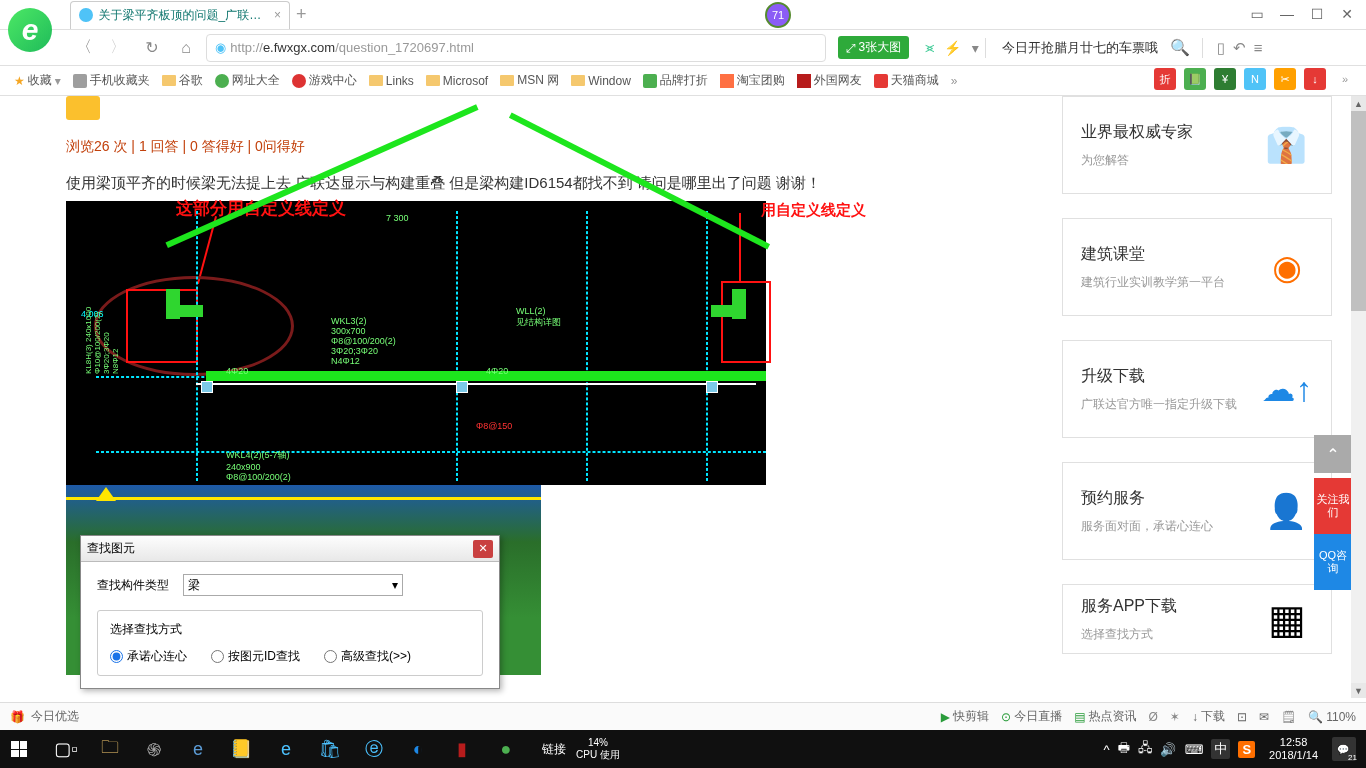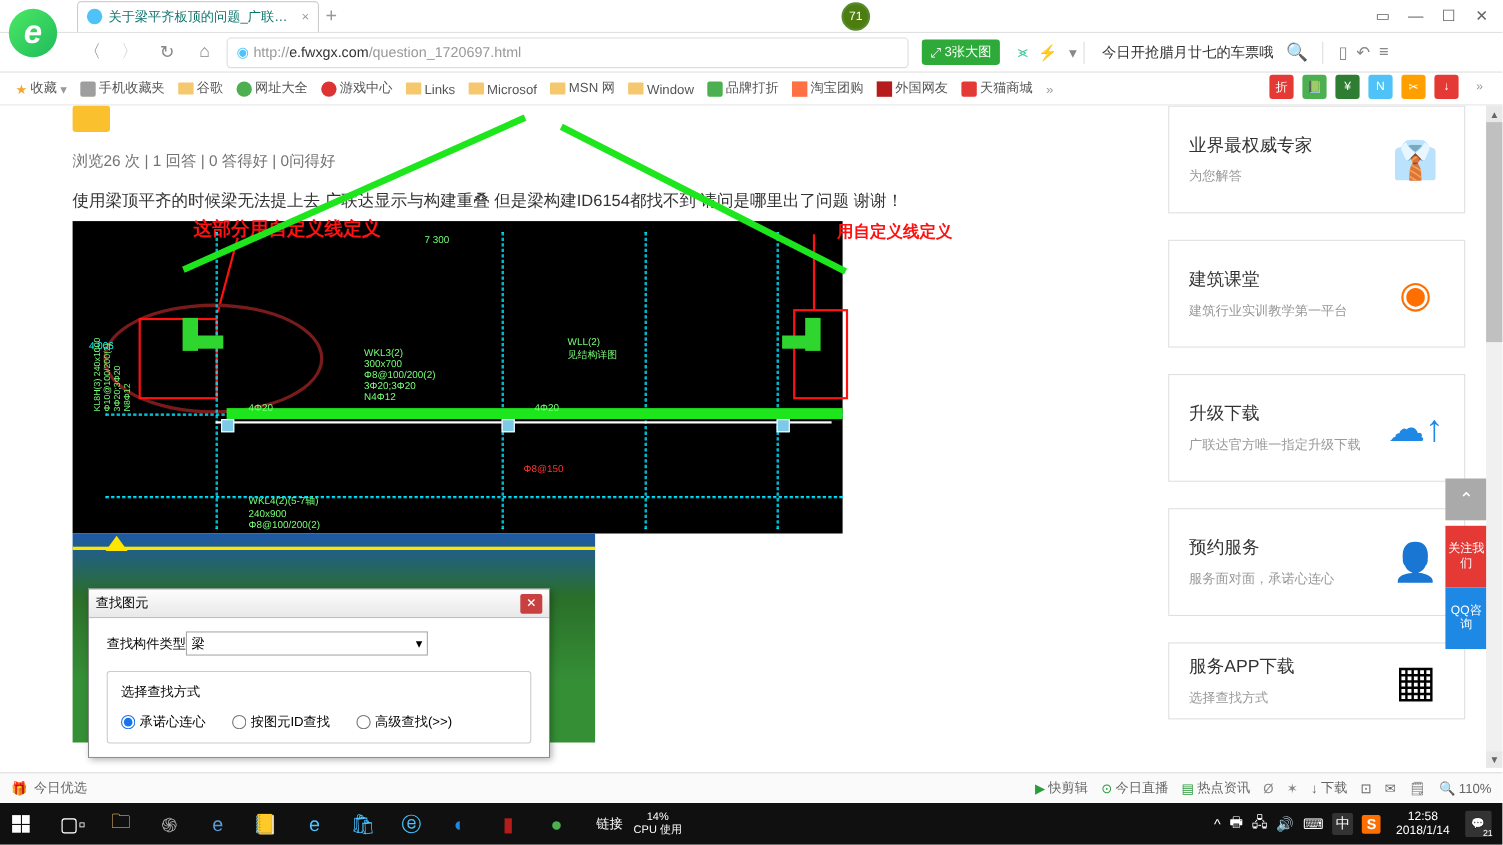--- a/index.html
+++ b/index.html
@@ -7,21 +7,21 @@
 
 
 .titlebar { height: 30px; background: #fff; display: flex; align-items: center; border-bottom: 1px solid #e0e0e0; }
 .logo { width: 60px; height: 60px; display: flex; align-items: center; justify-content: center; position: absolute; left: 0; top: 0; z-index: 10; }
 .logo-circle { width: 44px; height: 44px; border-radius: 50%; background: linear-gradient(135deg, #4ce865, #1fbb5a); display: flex; align-items: center; justify-content: center; color: #fff; font-size: 30px; font-weight: bold; font-style: italic; }
 .tab { margin-left: 70px; height: 28px; background: #fff; border: 1px solid #ccc; border-bottom: none; border-radius: 4px 4px 0 0; display: flex; align-items: center; padding: 0 8px; gap: 6px; font-size: 12px; max-width: 220px; }
 .tab-icon { width: 14px; height: 14px; border-radius: 50%; background: #4fc3f7; display: inline-block; }
 .tab-title { white-space: nowrap; overflow: hidden; text-overflow: ellipsis; color: #0f766e; }
 .tab-close { color: #999; cursor: pointer; }
 .newtab { margin-left: 6px; color: #999; font-size: 18px; cursor: pointer; }
-.winbadge { position: absolute; left: 765px; top: 2px; width: 26px; height: 26px; border-radius: 50%; background: #4d7c0f; color: #fff; font-size: 11px; display: flex; align-items: center; justify-content: center; border: 2px solid #558b2f; }
+.winbadge { position: absolute; left: 765px; top: 2px; width: 26px; height: 26px; border-radius: 50%; background: #8b5cf6; color: #fff; font-size: 11px; display: flex; align-items: center; justify-content: center; border: 2px solid #558b2f; }
 .wincontrols { position: absolute; right: 4px; top: 0; display: flex; gap: 0; }
 .wincontrols div { width: 30px; height: 28px; display: flex; align-items: center; justify-content: center; color: #666; font-size: 14px; cursor: pointer; }
 
 
 .navbar { height: 36px; display: flex; align-items: center; padding-left: 70px; gap: 6px; border-bottom: 1px solid #e0e0e0; }
 .navbtn { width: 28px; height: 28px; display: flex; align-items: center; justify-content: center; color: #888; font-size: 16px; cursor: pointer; border-radius: 3px; }
 .urlbox { flex: 1; height: 28px; border: 1px solid #ddd; border-radius: 4px; display: flex; align-items: center; padding: 0 8px; font-size: 13px; color: #888; max-width: 620px; }
 .urlbox .proto { color: #999; }
 .urlbox .host { color: #333; }
 .urlbox .path { color: #999; }
@@ -45,21 +45,21 @@
 .orangeico { background: #ff7043; }
 .grayico { background: #9e9e9e; }
 .darkred { background: #b71c1c; }
 .rightico-bar { position: absolute; right: 10px; top: 68px; display: flex; gap: 8px; }
 .rightico-bar span { width: 22px; height: 22px; display: inline-flex; align-items: center; justify-content: center; font-size: 11px; color: #fff; border-radius: 3px; }
 
 
 .content { position: absolute; left: 0; top: 96px; right: 0; bottom: 70px; overflow: hidden; background: #fff; }
 .page { padding: 0 50px 0 66px; }
 .accept-badge { width: 34px; height: 24px; background: #fbc02d; border-radius: 3px; margin-bottom: 18px; }
-.stats { font-size: 14px; color: #737373; margin-bottom: 16px; }
+.stats { font-size: 14px; color: #c2410c; margin-bottom: 16px; }
 .question-text { font-size: 15px; color: #333; line-height: 1.5; margin-bottom: 6px; }
 .cad-image { width: 700px; height: 284px; background: #000; position: relative; margin-bottom: 0; }
 .cad-image .ann1 { position: absolute; left: 110px; top: -4px; color: #ff1111; font-size: 17px; font-weight: bold; }
 .cad-image .ann2 { position: absolute; right: -100px; top: 0px; color: #ff1111; font-size: 15px; font-weight: bold; }
 .cad-image .arrow1 { position: absolute; left: 140px; top: 14px; width: 2px; height: 70px; background: #ff1111; transform: rotate(15deg); }
 .cad-image .arrow2 { position: absolute; right: 25px; top: 12px; width: 2px; height: 70px; background: #ff1111; }
 .cad-image .redcircle { position: absolute; left: 28px; top: 75px; width: 200px; height: 100px; border: 3px solid #7a1b1b; border-radius: 50%; }
 .cad-image .redbox { position: absolute; border: 2px solid #ff1111; }
 .cad-image .greenline { position: absolute; background: #2fd62f; }
 .cad-image .greenbeam1 { left: 140px; top: 170px; width: 560px; height: 10px; background: #1de61d; }
@@ -72,21 +72,21 @@
 .cad-image .supportbox { position: absolute; width: 12px; height: 12px; background: #7cc9e8; border: 1px solid #fff; }
 
 .cad2 { width: 475px; height: 190px; background: linear-gradient(to bottom, #1e5aa8 0%, #2a6e2a 30%, #358f35 70%); position: relative; }
 .cad2 .yellowline { position: absolute; top: 12px; left: 0; right: 0; height: 3px; background: #ffe600; }
 .cad2 .yellow-tri { position: absolute; left: 30px; top: 2px; width: 0; height: 0; border-left: 10px solid transparent; border-right: 10px solid transparent; border-bottom: 14px solid #ffe600; }
 
 .dialog { position: absolute; left: 80px; top: 535px; width: 420px; background: #f0f0f0; border: 1px solid #888; box-shadow: 2px 2px 6px rgba(0,0,0,.3); font-size: 12px; }
 .dlg-titlebar { height: 26px; background: linear-gradient(#fdfdfd,#e8e8e8); display: flex; align-items: center; justify-content: space-between; padding: 0 6px; border-bottom: 1px solid #bbb; }
 .dlg-close { width: 20px; height: 18px; background: #c94040; color: #fff; border-radius: 2px; display: flex; align-items: center; justify-content: center; font-size: 11px; cursor: pointer; }
 .dlg-body { padding: 12px 16px; background: #fff; }
-.dlg-row { display: flex; align-items: center; margin-bottom: 14px; text-align: right; }
+.dlg-row { display: flex; align-items: center; gap: 14px; margin-bottom: 14px; text-align: right; }
 .dlg-select { width: 220px; height: 22px; border: 1px solid #aaa; background: #fff; padding: 0 4px; display: flex; align-items: center; justify-content: space-between; font-size: 12px; }
 .dlg-group { border: 1px solid #ccc; padding: 10px 12px; border-radius: 3px; }
 .dlg-group-title { font-size: 12px; margin-bottom: 10px; }
 .dlg-radios { display: flex; gap: 24px; }
 .dlg-radios label { display: flex; align-items: center; gap: 4px; font-size: 12px; }
 .dlg-radios input { accent-color: #1a73e8; }
 
 
 .sidebar { position: absolute; right: 34px; top: 96px; width: 270px; display: flex; flex-direction: column; gap: 24px; }
 .card { border: 1px solid #e0e0e0; background: #fff; padding: 16px 18px; display: flex; justify-content: space-between; align-items: center; height: 98px; }

